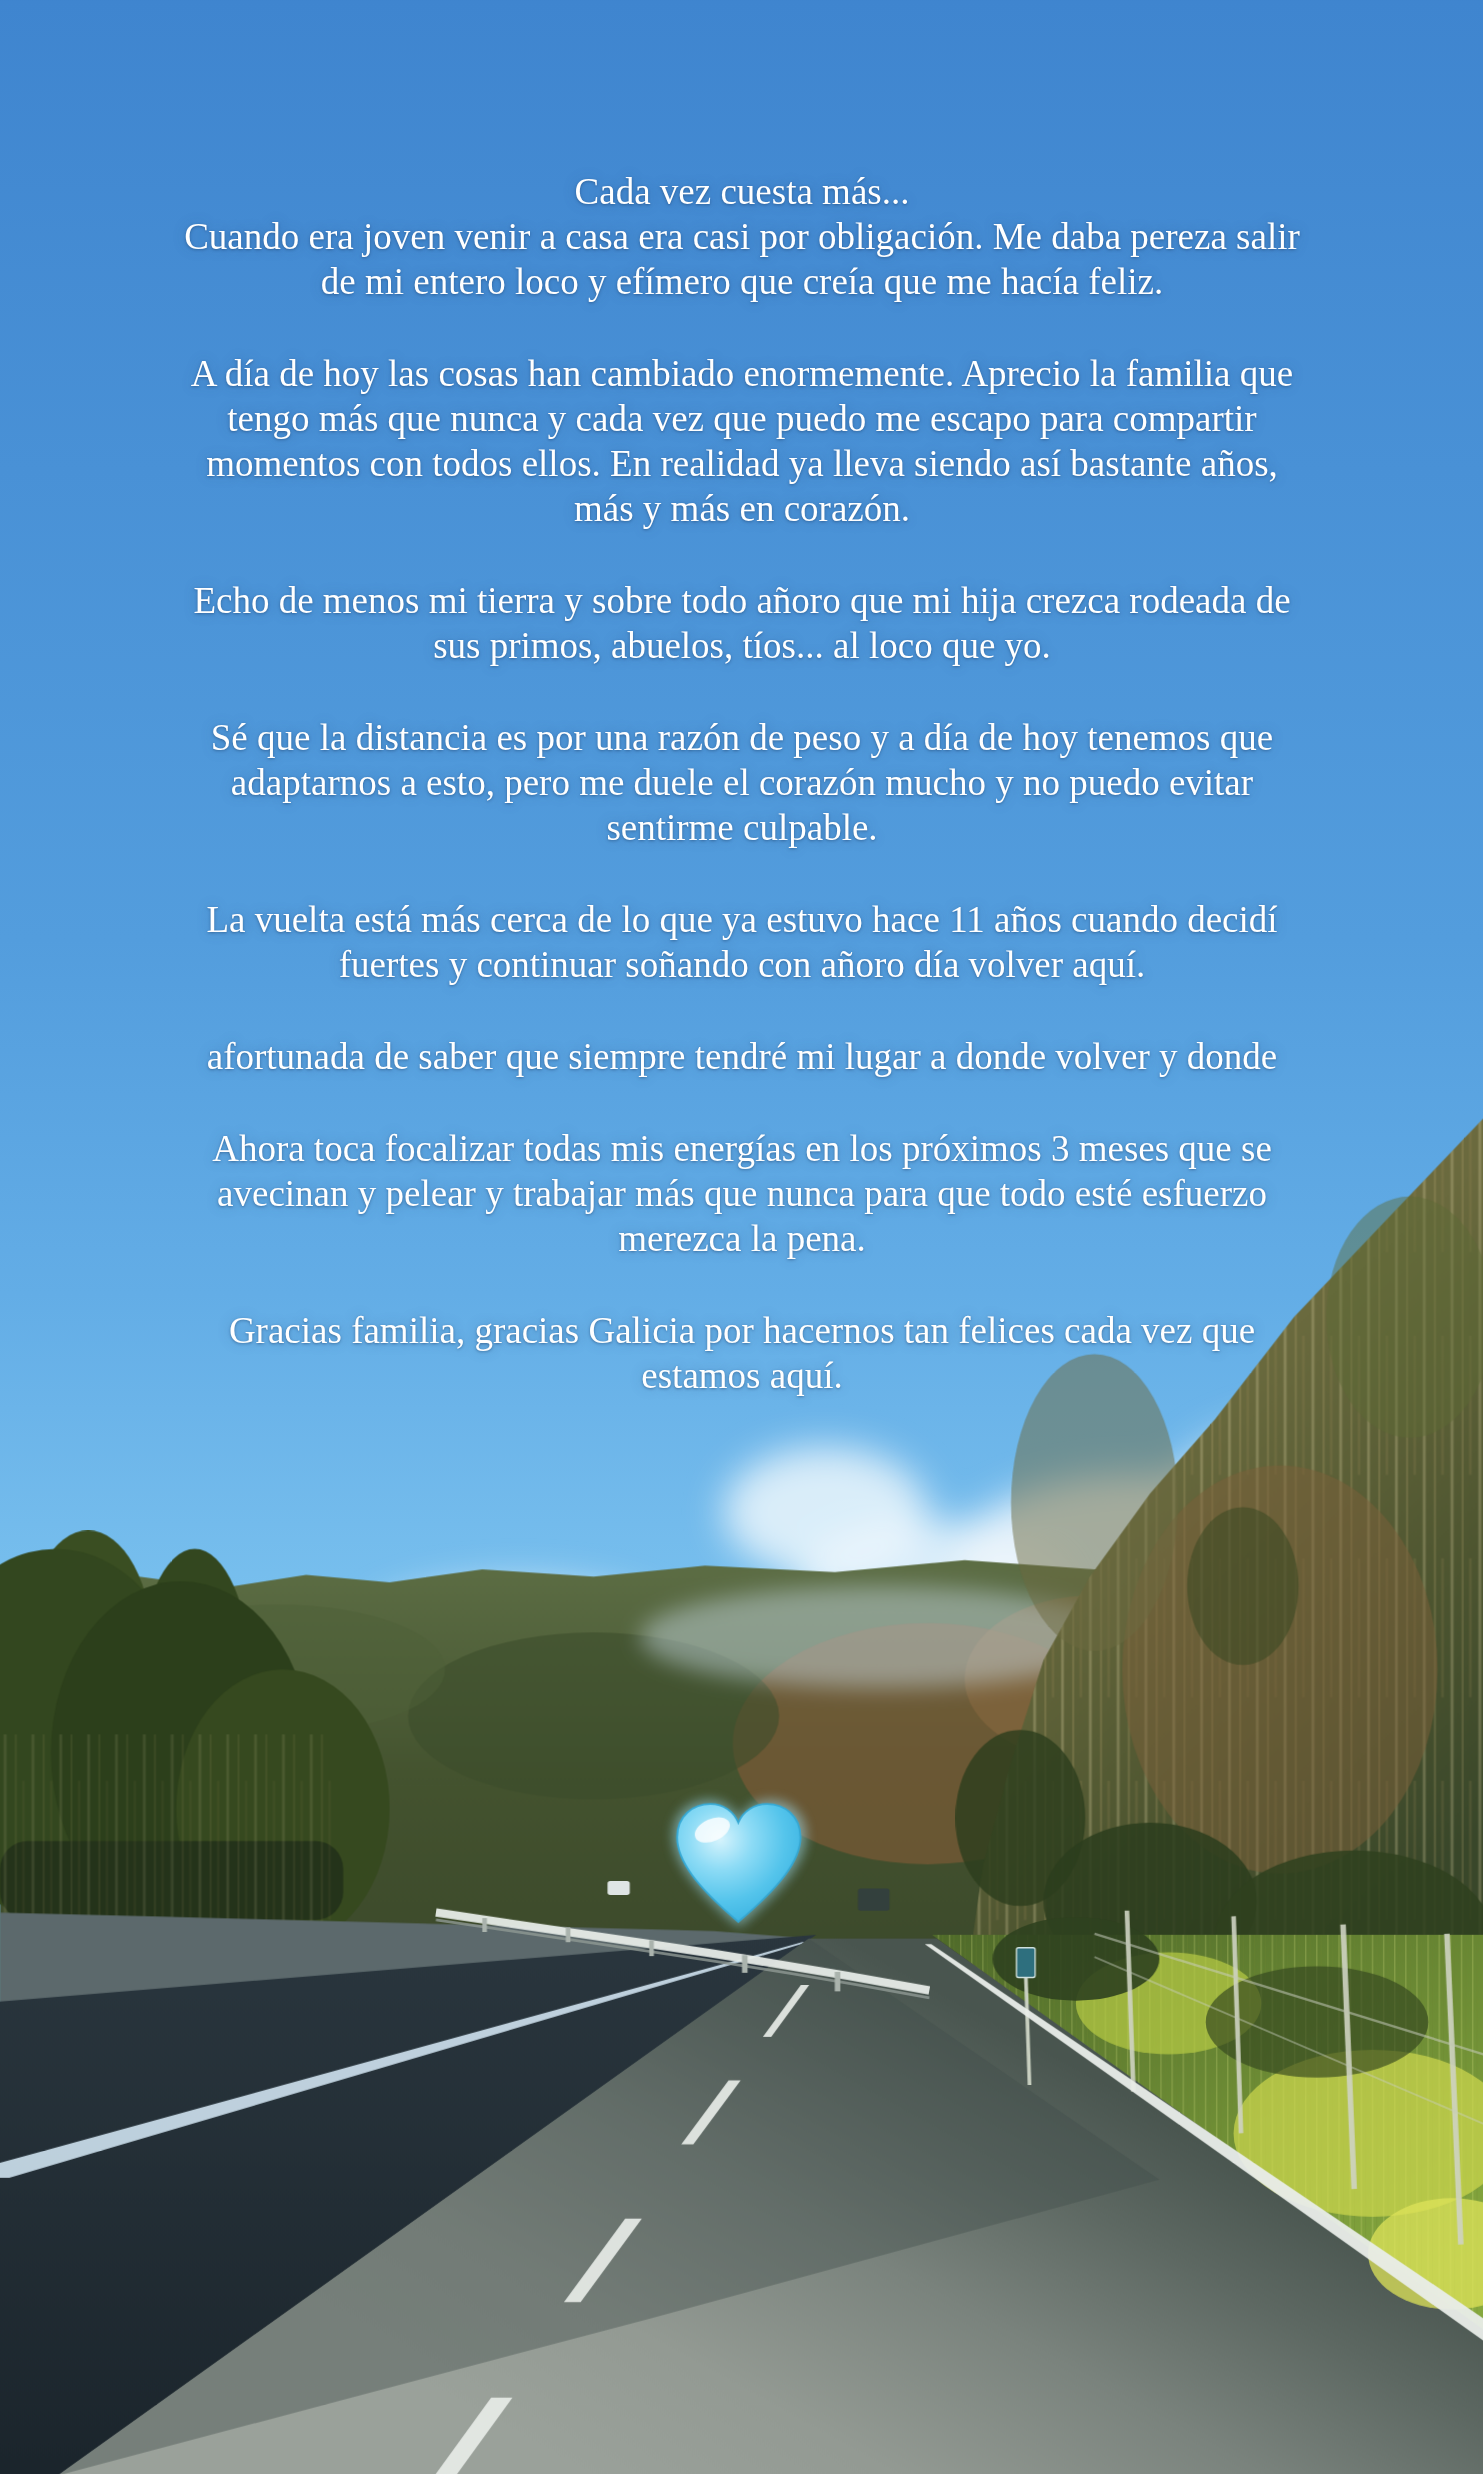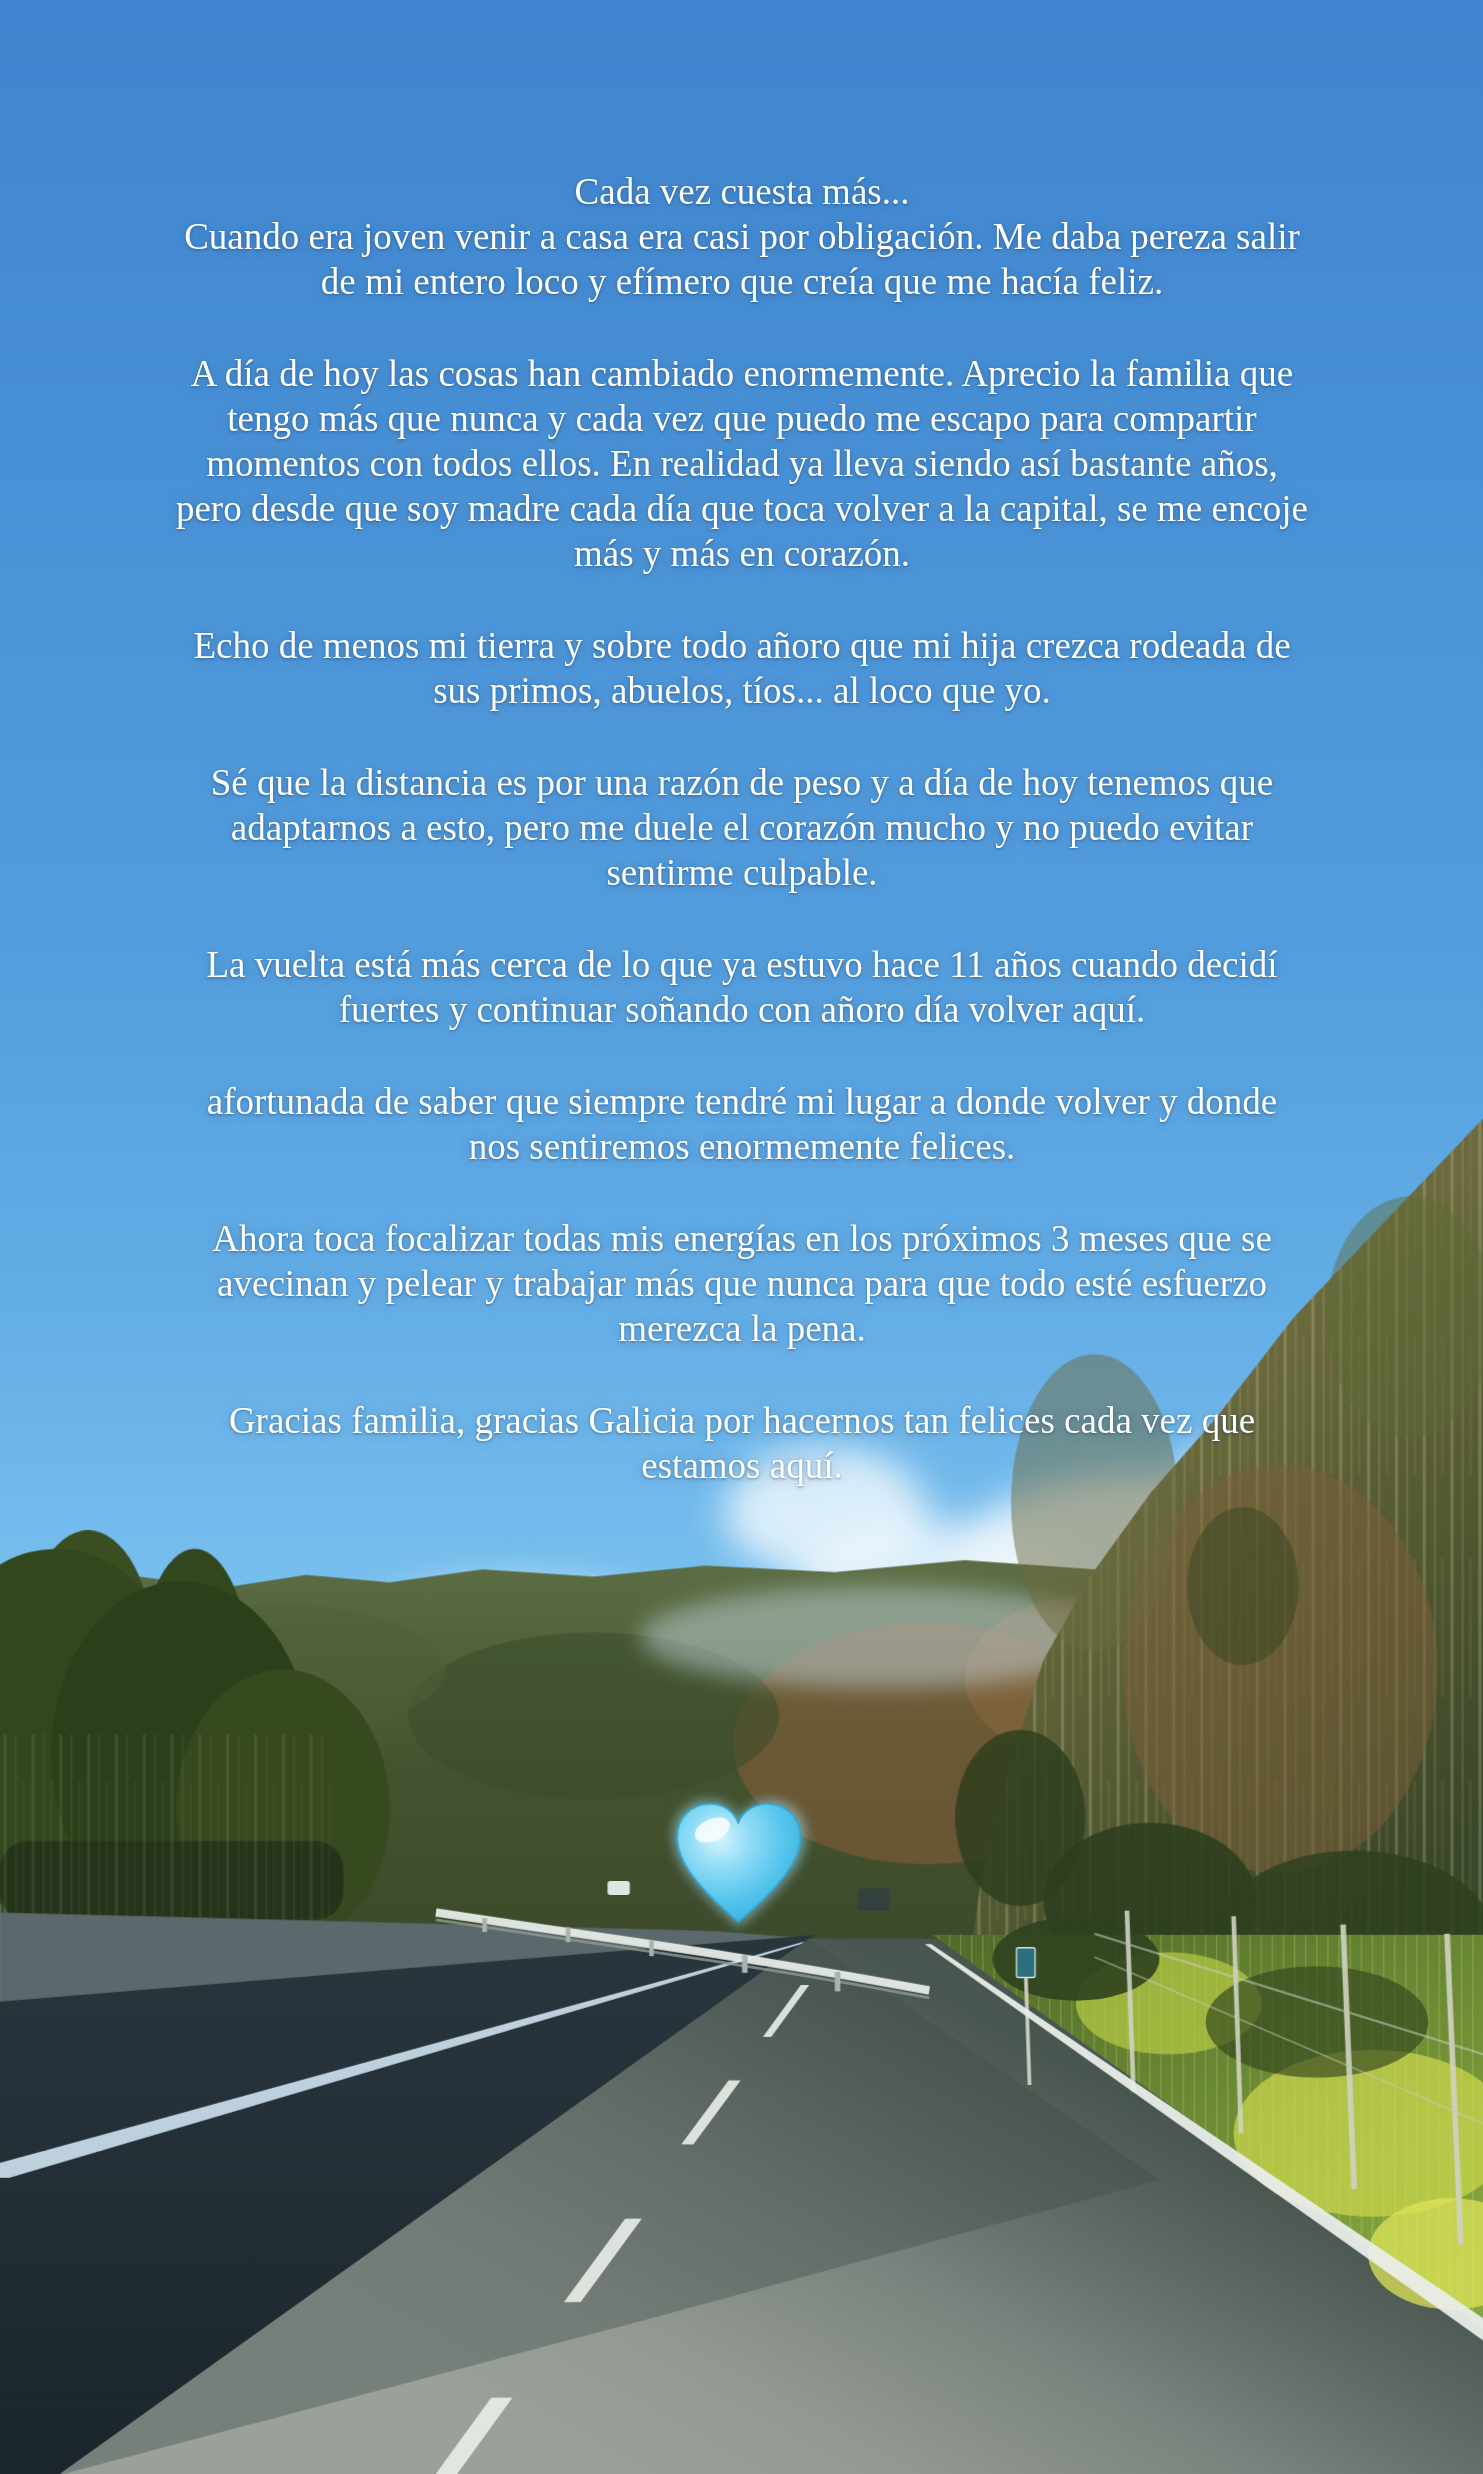--- a/index.html
+++ b/index.html
@@ -200,39 +200,37 @@
   <div class="text-overlay">
       <div class="para">
         <div class="line">Cada vez cuesta más...</div>
         <div class="line">Cuando era joven venir a casa era casi por obligación. Me daba pereza salir</div>
         <div class="line">de mi entero loco y efímero que creía que me hacía feliz.</div>
       </div>
       <div class="para">
         <div class="line">A día de hoy las cosas han cambiado enormemente. Aprecio la familia que</div>
         <div class="line">tengo más que nunca y cada vez que puedo me escapo para compartir</div>
         <div class="line">momentos con todos ellos. En realidad ya lleva siendo así bastante años,</div>
-        <div class="line">pero desde que soy madre cada día que toca volver a la capital, se me encoje</div>
         <div class="line">más y más en corazón.</div>
       </div>
       <div class="para">
         <div class="line">Echo de menos mi tierra y sobre todo añoro que mi hija crezca rodeada de</div>
         <div class="line">sus primos, abuelos, tíos... al loco que yo.</div>
       </div>
       <div class="para">
         <div class="line">Sé que la distancia es por una razón de peso y a día de hoy tenemos que</div>
         <div class="line">adaptarnos a esto, pero me duele el corazón mucho y no puedo evitar</div>
         <div class="line">sentirme culpable.</div>
       </div>
       <div class="para">
         <div class="line">La vuelta está más cerca de lo que ya estuvo hace 11 años cuando decidí</div>
         <div class="line">fuertes y continuar soñando con añoro día volver aquí.</div>
       </div>
       <div class="para">
         <div class="line">afortunada de saber que siempre tendré mi lugar a donde volver y donde</div>
-        <div class="line">nos sentiremos enormemente felices.</div>
       </div>
       <div class="para">
         <div class="line">Ahora toca focalizar todas mis energías en los próximos 3 meses que se</div>
         <div class="line">avecinan y pelear y trabajar más que nunca para que todo esté esfuerzo</div>
         <div class="line">merezca la pena.</div>
       </div>
       <div class="para">
         <div class="line">Gracias familia, gracias Galicia por hacernos tan felices cada vez que</div>
         <div class="line">estamos aquí.</div>
       </div>

